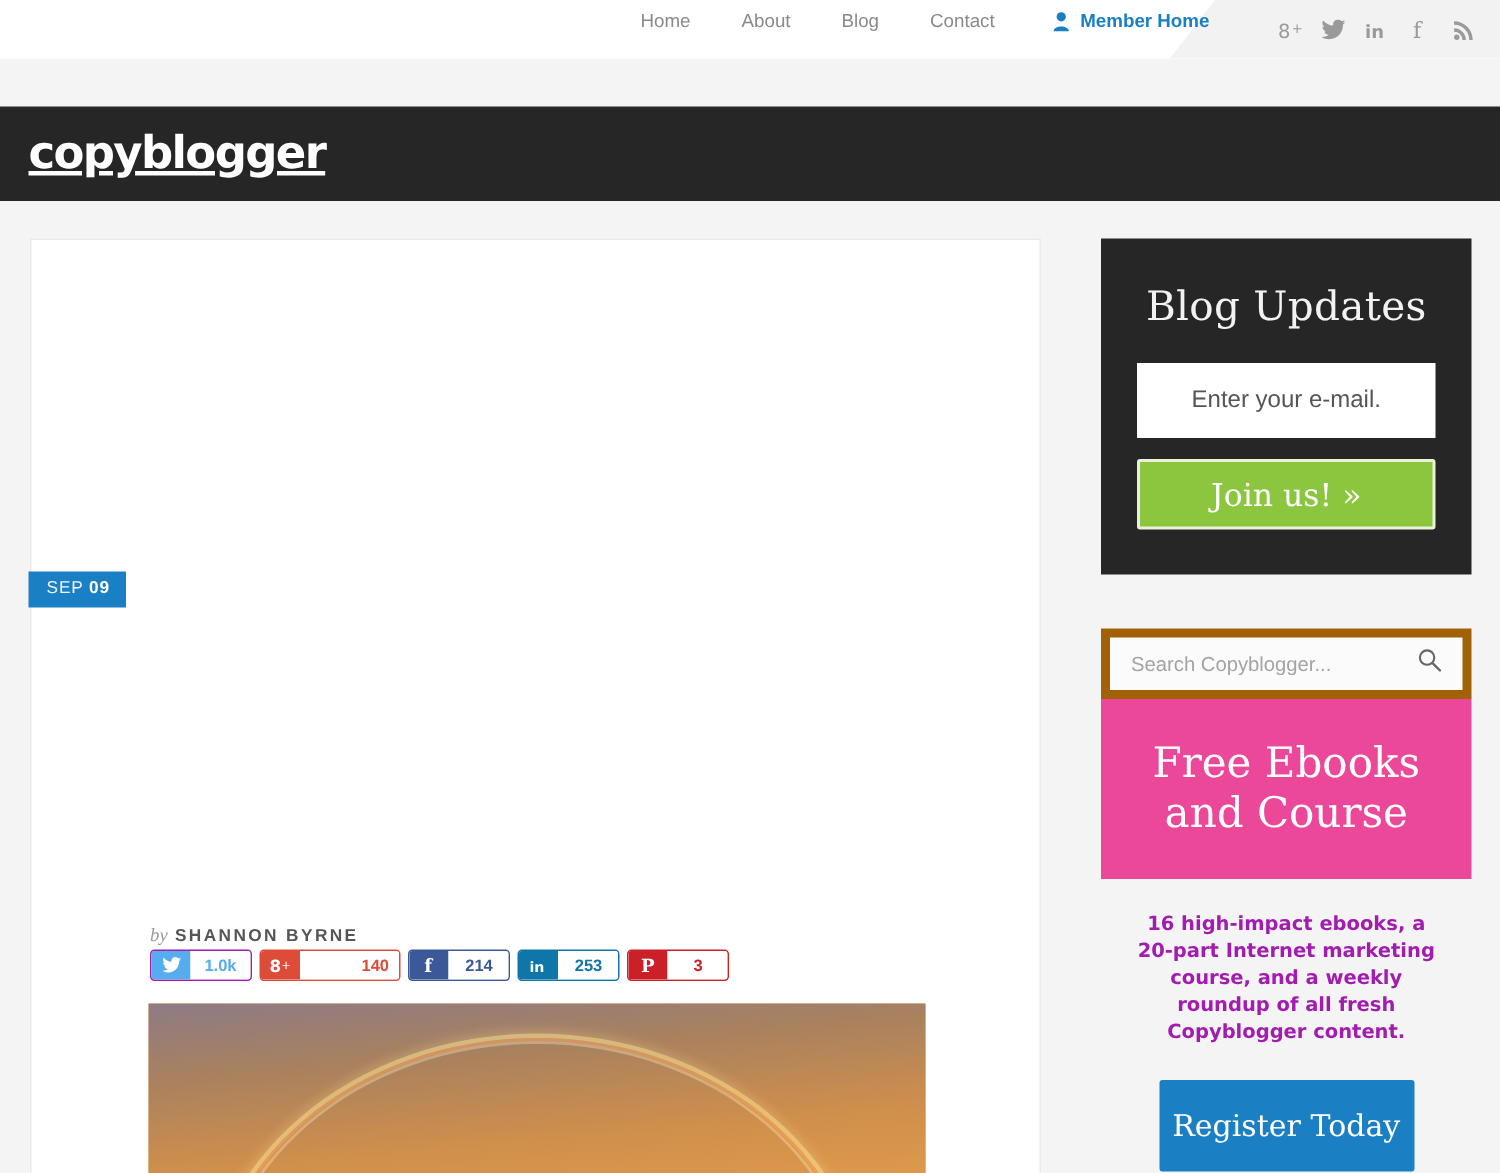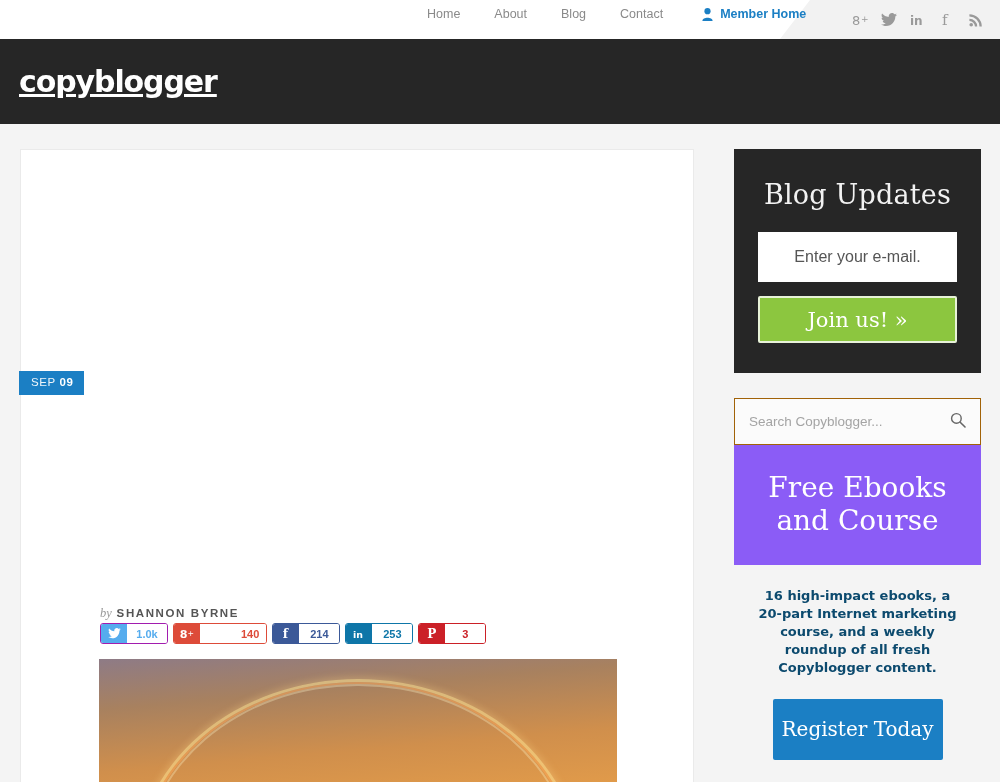--- a/index.html
+++ b/index.html
@@ -62,25 +62,26 @@
   }
   .social-top .si {
     width: 20px; height: 20px;
     display: flex; align-items: center; justify-content: center;
     color: #9a9a9a;
     cursor: pointer;
   }
 
   
   .masthead {
-    height: 85px;
+    height: 63px;
     background: #262626;
     display: flex;
     align-items: center;
     position: relative;
+    margin-top: 32px;
   }
   .logo {
     position: absolute;
     left: 19px;
     color: #fff;
     font-size: 30px;
     font-weight: bold;
     letter-spacing: -1.1px;
     font-family: "DejaVu Sans", sans-serif;
   }
@@ -249,61 +250,61 @@
     background: #8cc63f;
     border: 2px solid #e8f2d8;
     color: #ffffff;
     font-family: "DejaVu Serif", "Liberation Serif", serif;
     font-size: 21px;
     cursor: pointer;
     border-radius: 2px;
   }
 
   .search-wrap {
-    margin-top: 25px;
+    margin-top: 36px;
     height: 47px;
     background: #fbfbfb;
-    border: 1px solid #a16207;
+    border: 6px solid #a16207;
     display: flex;
     align-items: center;
     padding: 0 14px;
   }
   .search-input {
     flex: 1;
     border: none;
     background: transparent;
     font-size: 13.5px;
     color: #a4a4a4;
     outline: none;
     font-family: "Liberation Sans", sans-serif;
   }
   .search-input::placeholder { color: #a4a4a4; }
 
   .widget-ebooks-head {
-    background: #8b5cf6;
+    background: #ec4899;
     padding: 26px 20px 28px;
     text-align: center;
   }
   .widget-ebooks-head h3 {
     color: #ffffff;
     font-family: "DejaVu Serif", "Liberation Serif", serif;
     font-weight: normal;
     font-size: 28px;
     line-height: 33px;
   }
   .widget-ebooks-body {
     background: #f4f4f4;
     padding: 22px 22px 0;
     text-align: center;
   }
   .widget-ebooks-body p {
     font-size: 13px;
     font-weight: bold;
     line-height: 18px;
-    color: #0c4a6e;
+    color: #a21caf;
     font-family: "DejaVu Sans", sans-serif;
   }
   .register-btn {
     margin: 22px auto 0;
     display: block;
     width: 170px;
     background: #1b7fc4;
     color: #ffffff;
     border: none;
     padding: 17px 0;

